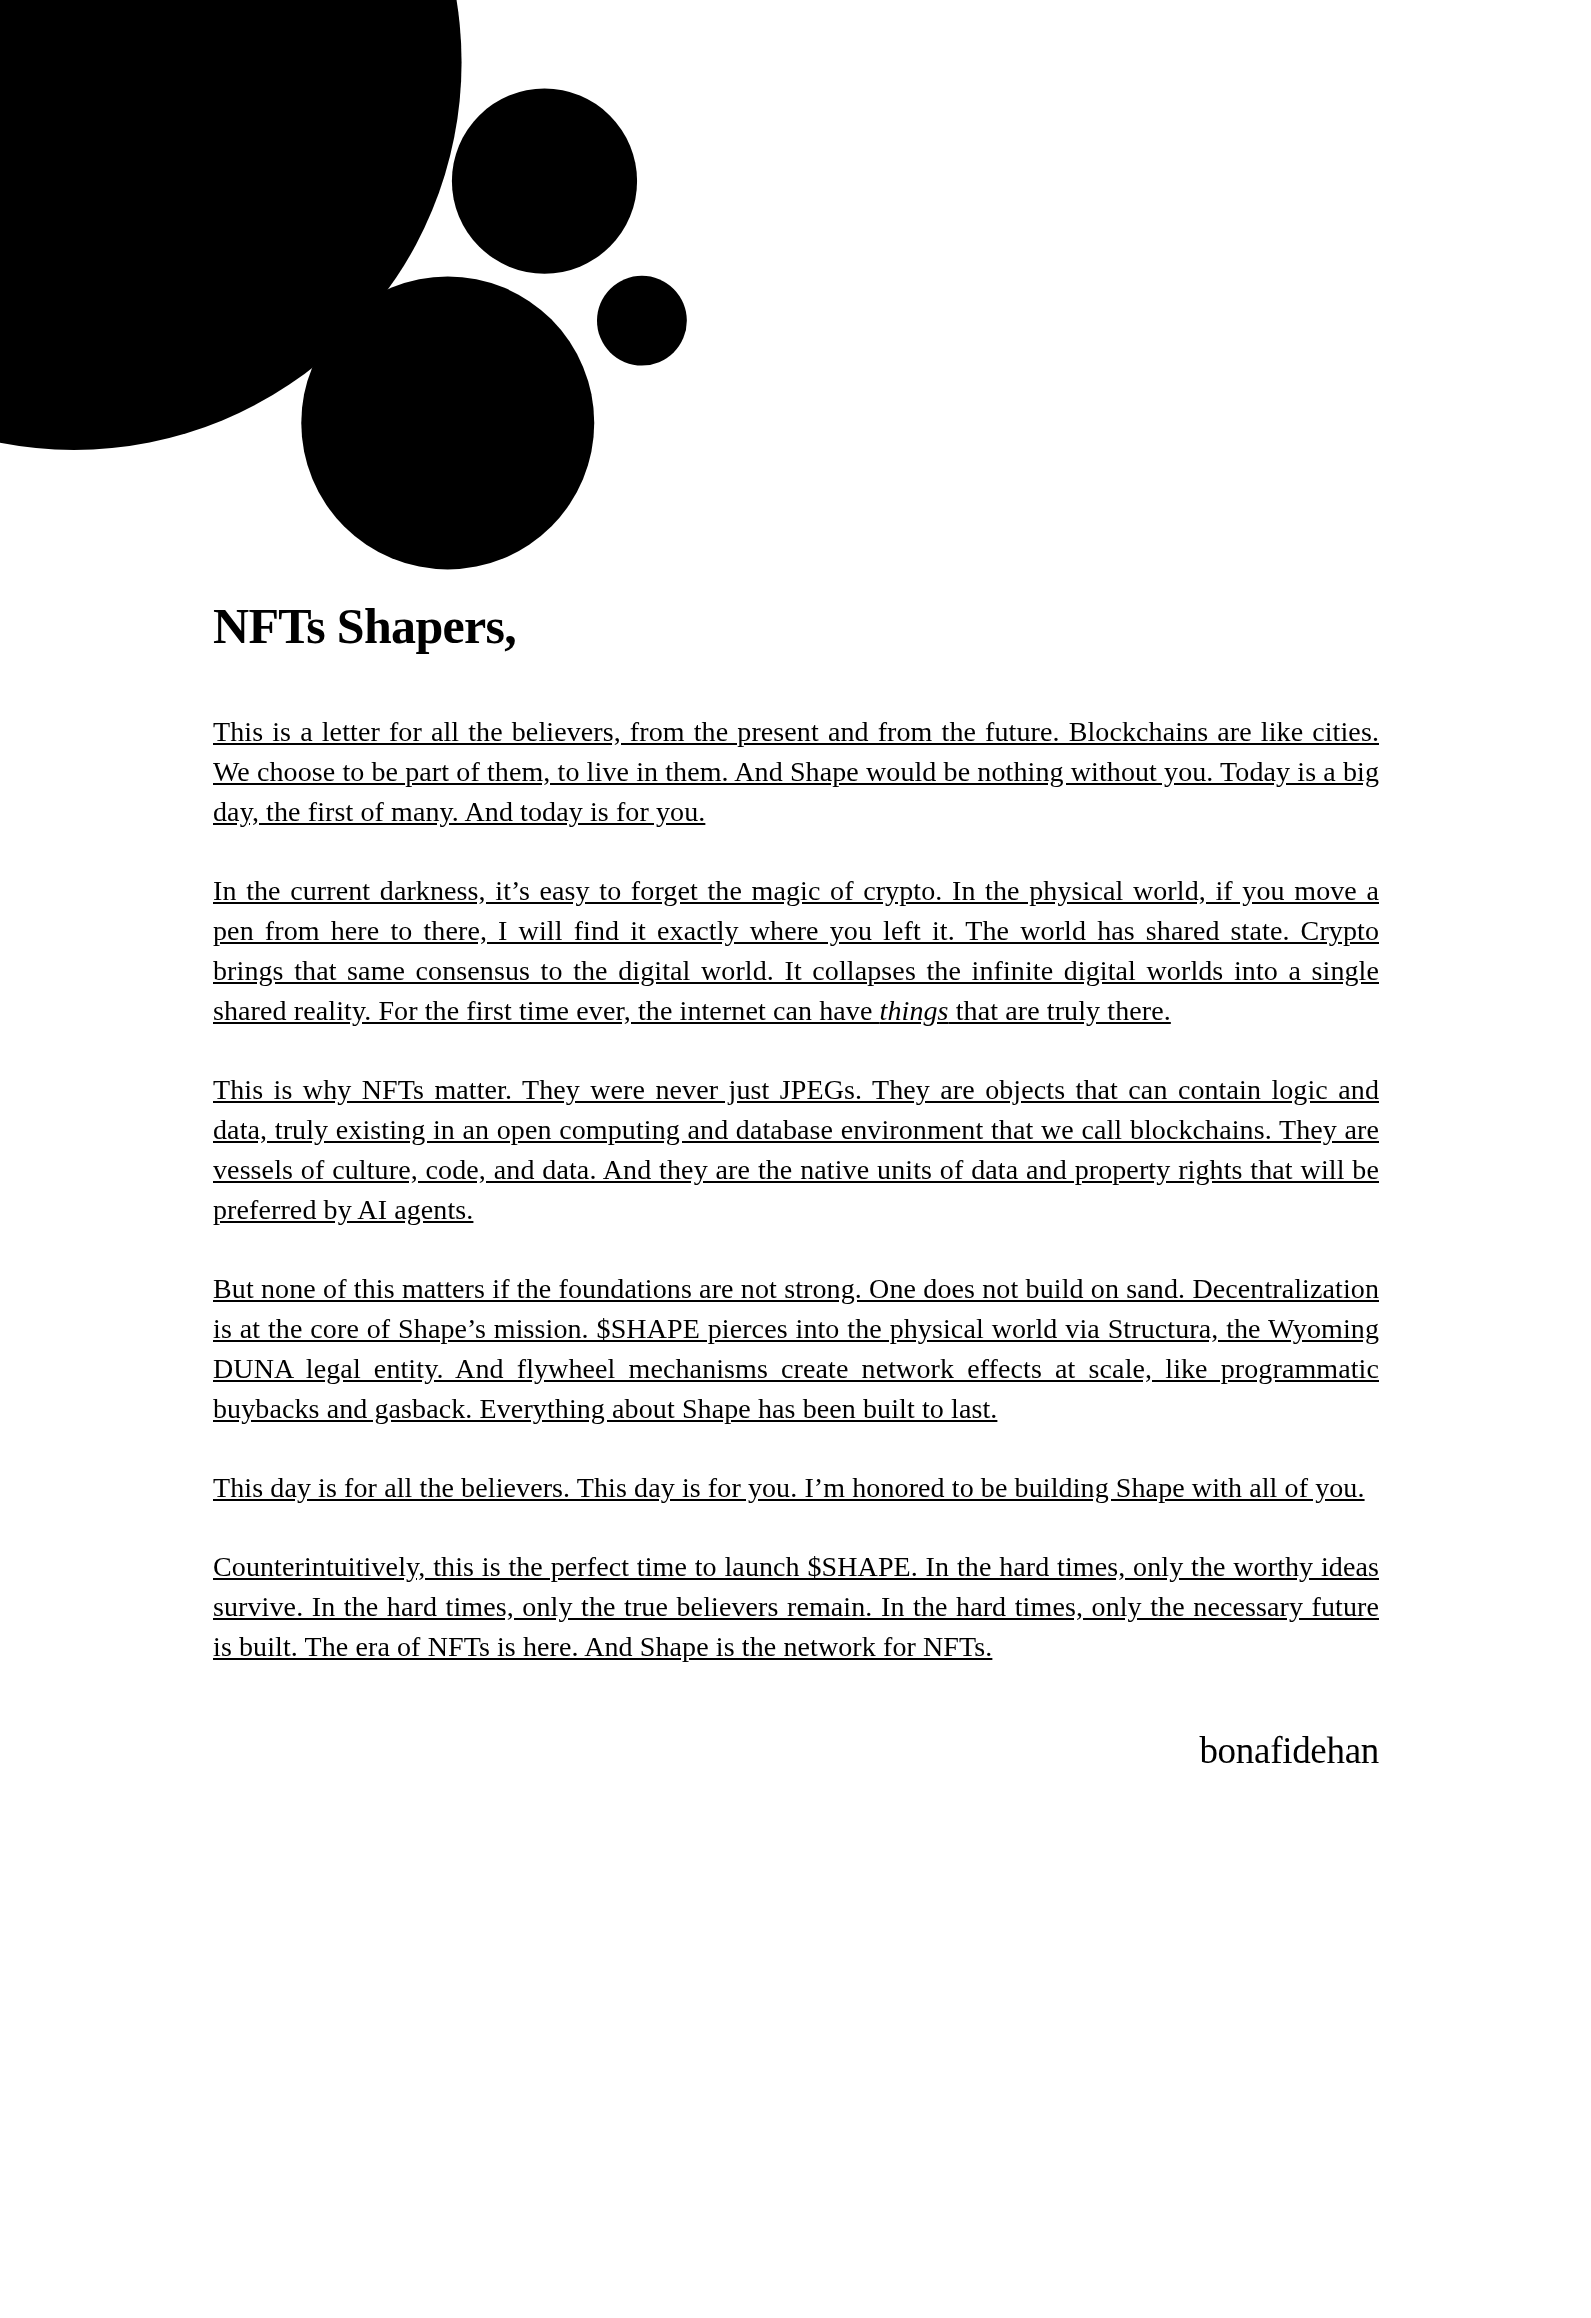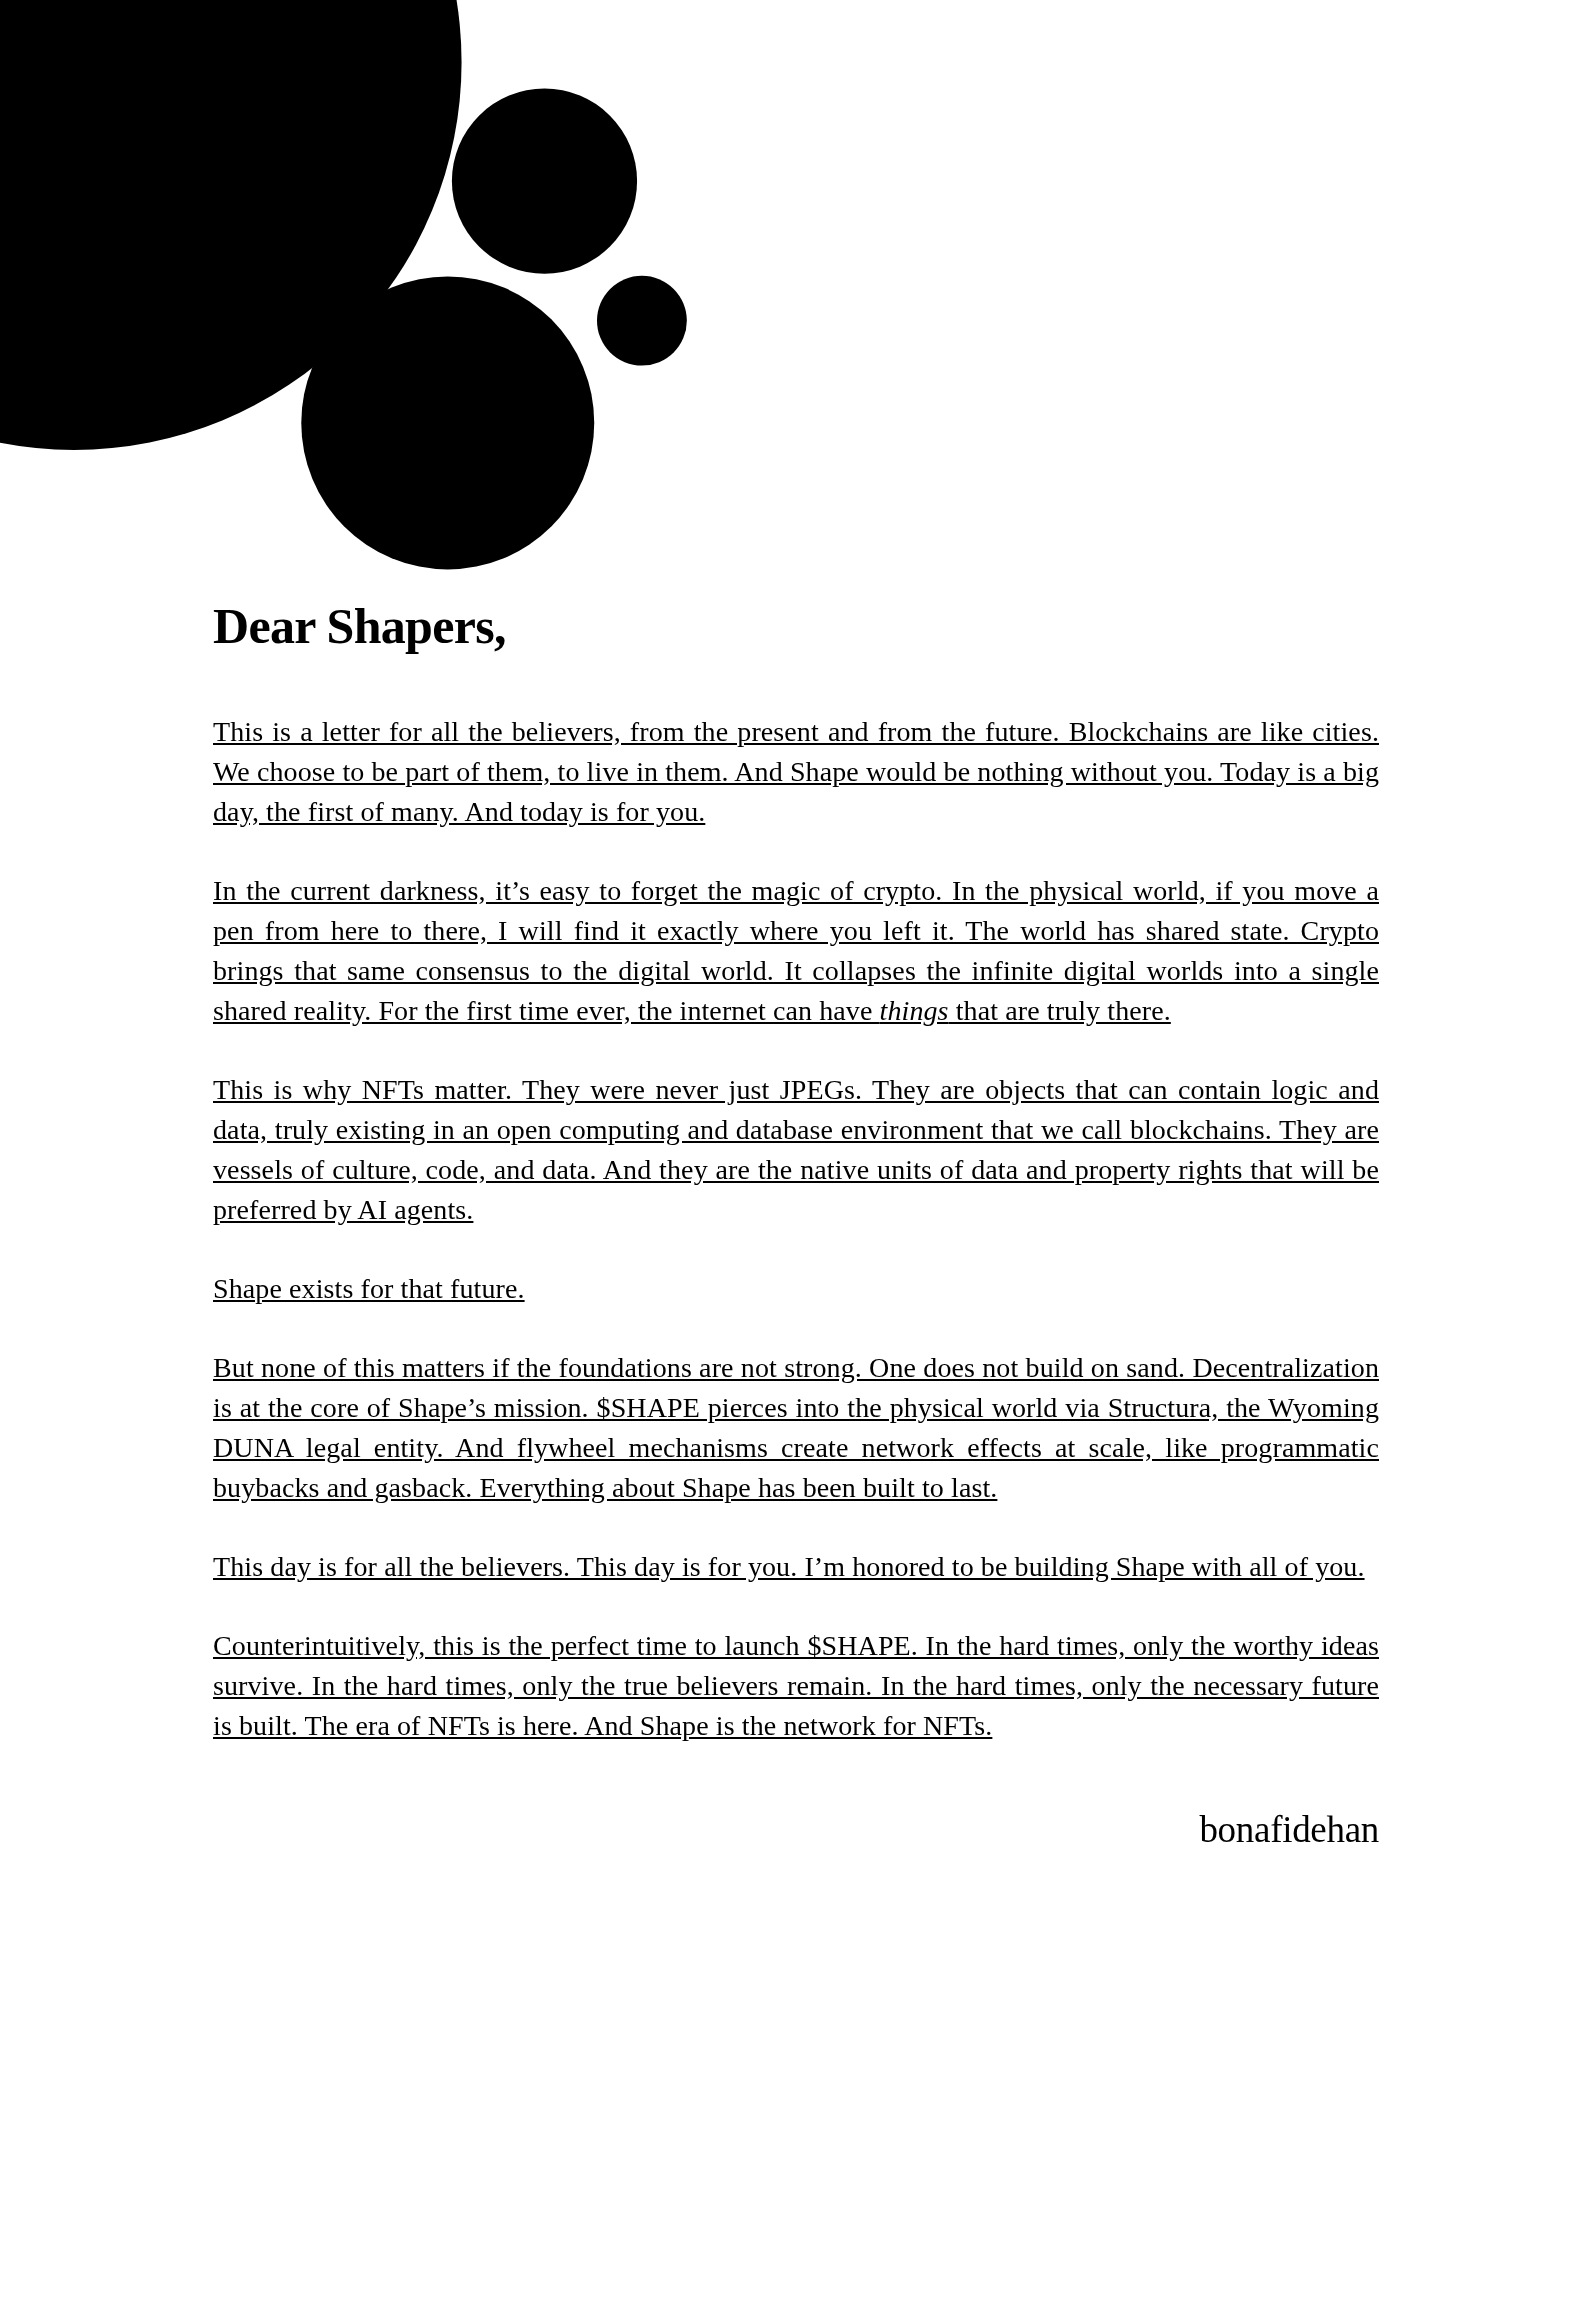--- a/index.html
+++ b/index.html
@@ -70,27 +70,26 @@
 <svg class="decoration" viewBox="0 0 2304 900" xmlns="http://www.w3.org/2000/svg" aria-hidden="true">
   <g fill="#000000">
     <circle cx="107" cy="90" r="561"></circle>
     <circle cx="788" cy="262" r="134"></circle>
     <circle cx="648" cy="612" r="212"></circle>
     <circle cx="929" cy="464" r="65"></circle>
   </g>
 </svg>
 
 <main class="content">
-  <h1 class="salutation">Dear Shapers,</h1>
+  <h1 class="salutation">NFTs Shapers,</h1>
 
   <div>
       <p class="para"><span>This is a letter for all the believers, from the present and from the future. Blockchains are like cities. We choose to be part of them, to live in them. And Shape would be nothing without you. Today is a big day, the first of many. And today is for you.</span></p>
       <p class="para"><span>In the current darkness, it’s easy to forget the magic of crypto. In the physical world, if you move a pen from here to there, I will find it exactly where you left it. The world has shared state. Crypto brings that same consensus to the digital world. It collapses the infinite digital worlds into a single shared reality. For the first time ever, the internet can have </span><em>things</em><span> that are truly there.</span></p>
       <p class="para"><span>This is why NFTs matter. They were never just JPEGs. They are objects that can contain logic and data, truly existing in an open computing and database environment that we call blockchains. They are vessels of culture, code, and data. And they are the native units of data and property rights that will be preferred by AI agents.</span></p>
-      <p class="para"><span>Shape exists for that future.</span></p>
       <p class="para"><span>But none of this matters if the foundations are not strong. One does not build on sand. Decentralization is at the core of Shape’s mission. $SHAPE pierces into the physical world via Structura, the Wyoming DUNA legal entity. And flywheel mechanisms create network effects at scale, like programmatic buybacks and gasback. Everything about Shape has been built to last.</span></p>
       <p class="para"><span>This day is for all the believers. This day is for you. I’m honored to be building Shape with all of you.</span></p>
       <p class="para"><span>Counterintuitively, this is the perfect time to launch $SHAPE. In the hard times, only the worthy ideas survive. In the hard times, only the true believers remain. In the hard times, only the necessary future is built. The era of NFTs is here. And Shape is the network for NFTs.</span></p>
     </div>
 
 
   <p class="signature">bonafidehan</p>
 </main>
 
 

